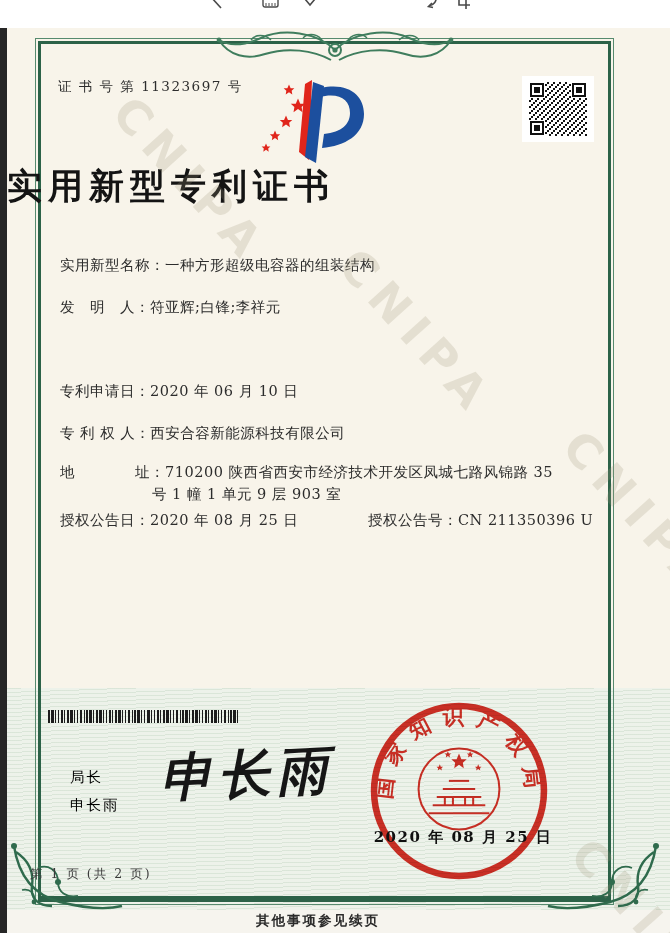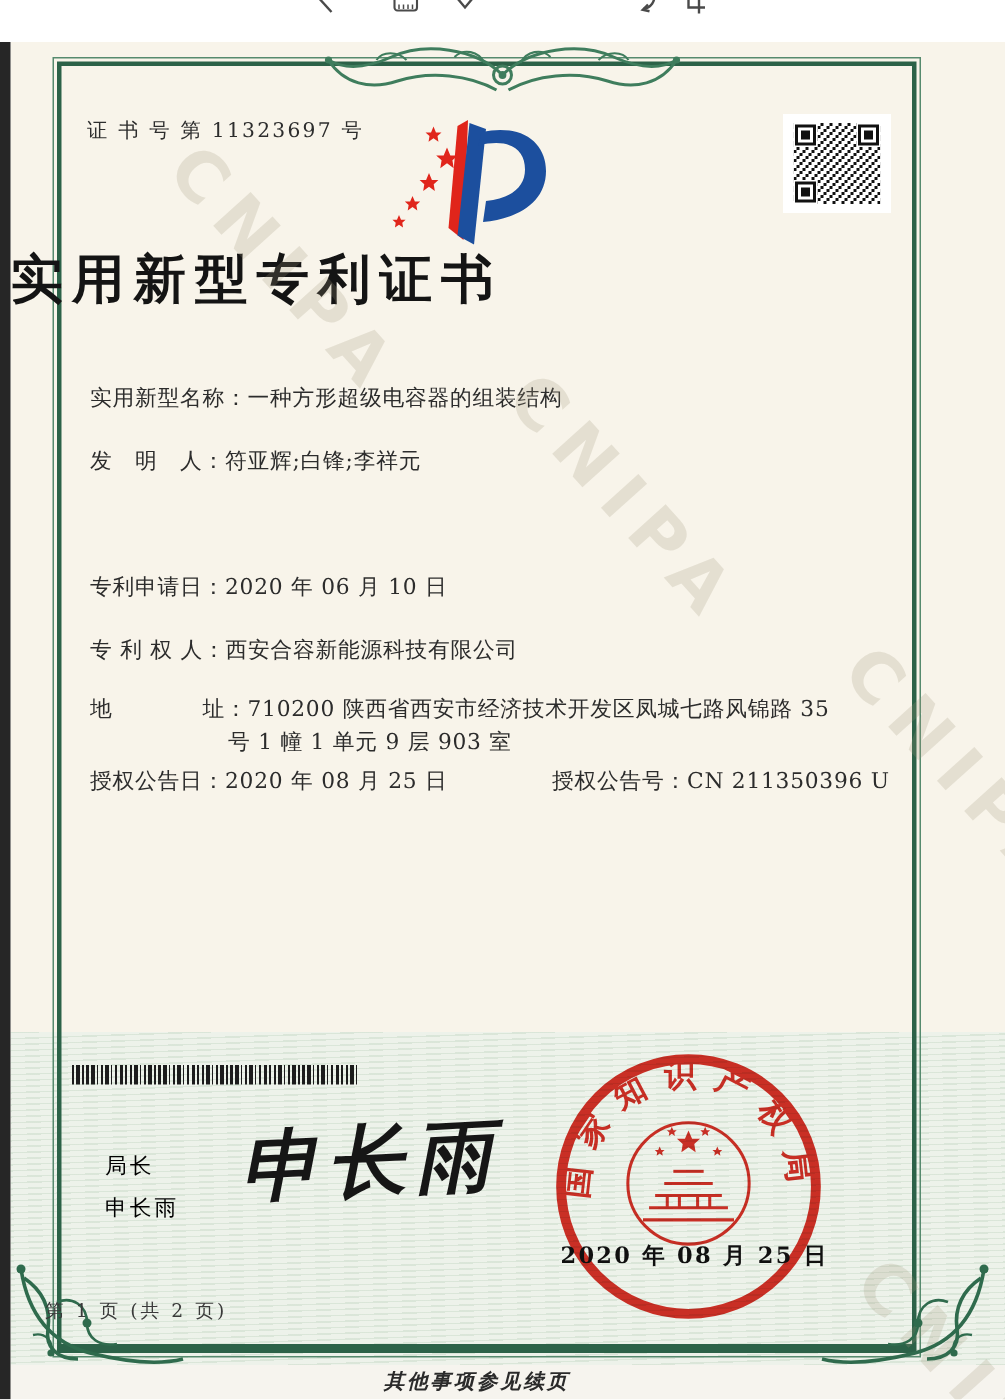--- a/index.html
+++ b/index.html
@@ -45,21 +45,21 @@
              color:#161616;letter-spacing:6px;transform:rotate(-3deg);white-space:nowrap;z-index:6;}
 
   .seal{position:absolute;left:368px;top:700px;width:182px;height:182px;z-index:5;
         mix-blend-mode:multiply;opacity:.95;}
   .seal-date{position:absolute;left:360px;top:828px;width:206px;text-align:center;font-size:15px;
              font-weight:600;color:#101010;letter-spacing:1.5px;z-index:7;white-space:pre;}
 
   .page-footer{position:absolute;left:30px;top:866px;width:560px;text-align:left;font-size:12.5px;
                color:#3a3a3a;letter-spacing:2px;z-index:4;}
   .note{position:absolute;left:38px;top:912px;width:560px;text-align:center;font-size:13.5px;
-        font-style:italic;font-weight:600;color:#2a2a2a;letter-spacing:2px;z-index:4;}
+        font-weight:600;color:#2a2a2a;letter-spacing:2px;z-index:4;}
 
   .qr-wrap{position:absolute;left:522px;top:76px;width:72px;height:66px;background:#fff;
            display:flex;align-items:center;justify-content:center;}
   .ornament{z-index:3;}
 </style>
 </head>
 <body>
 
 <div class="screen">
 

